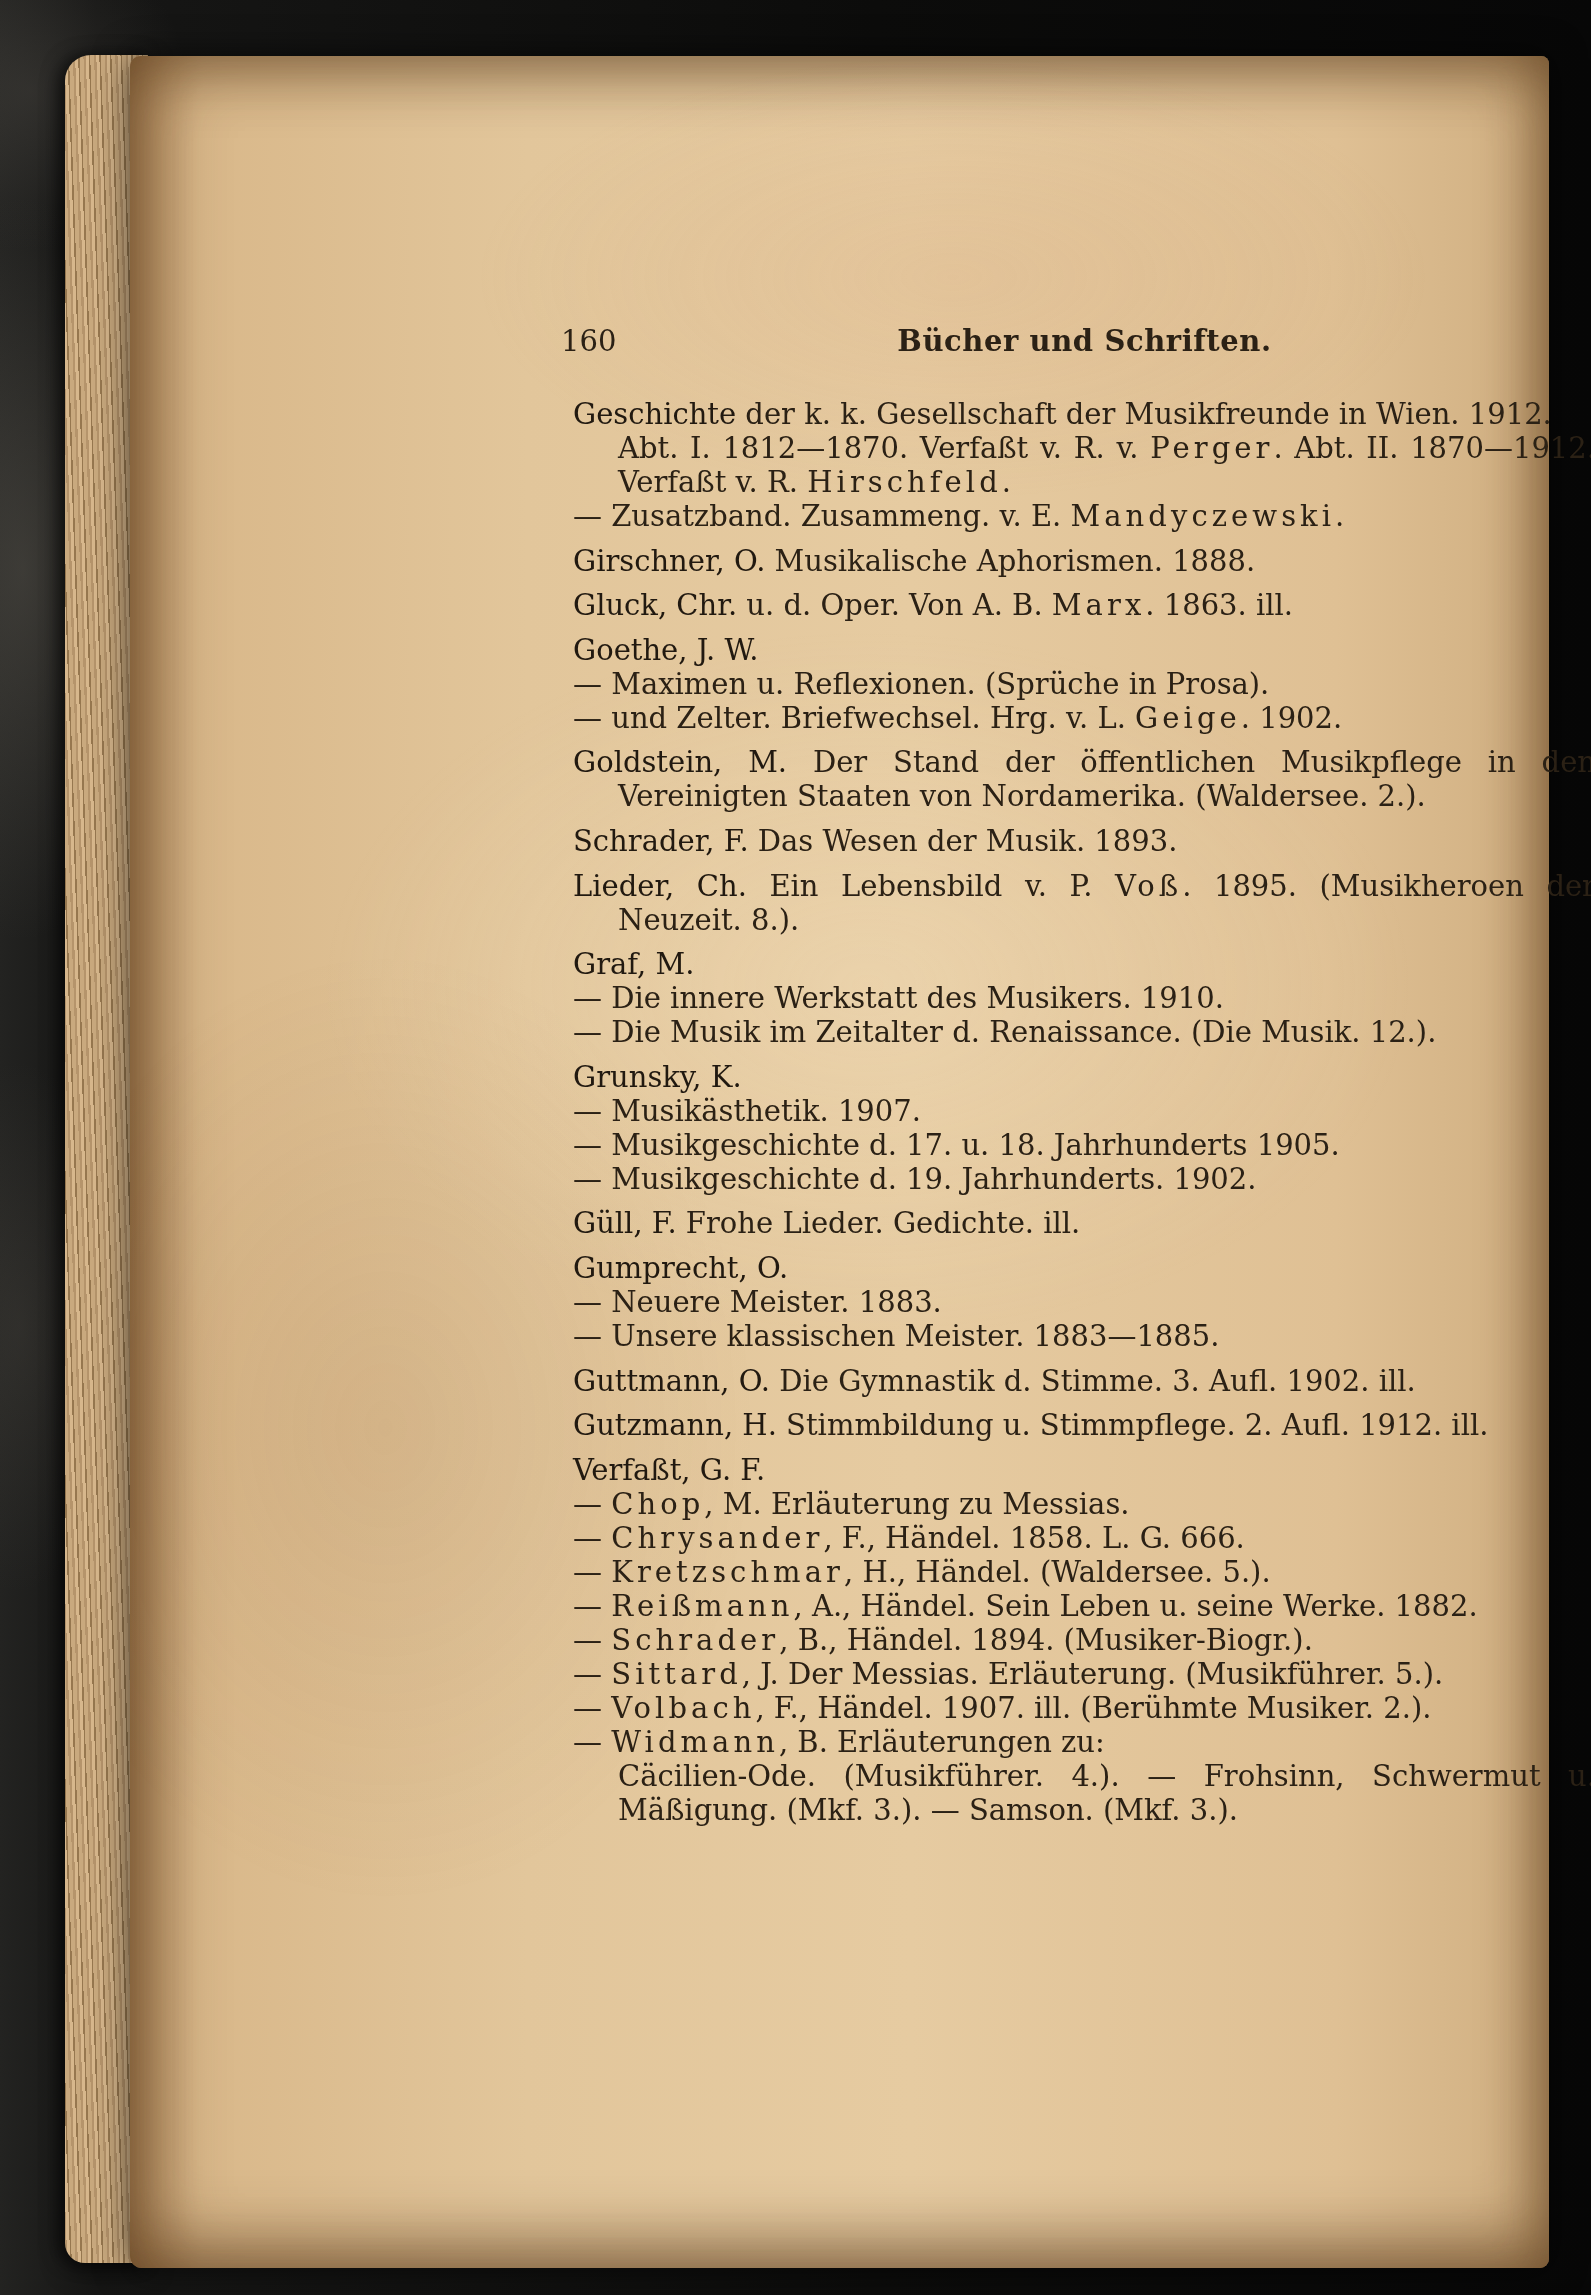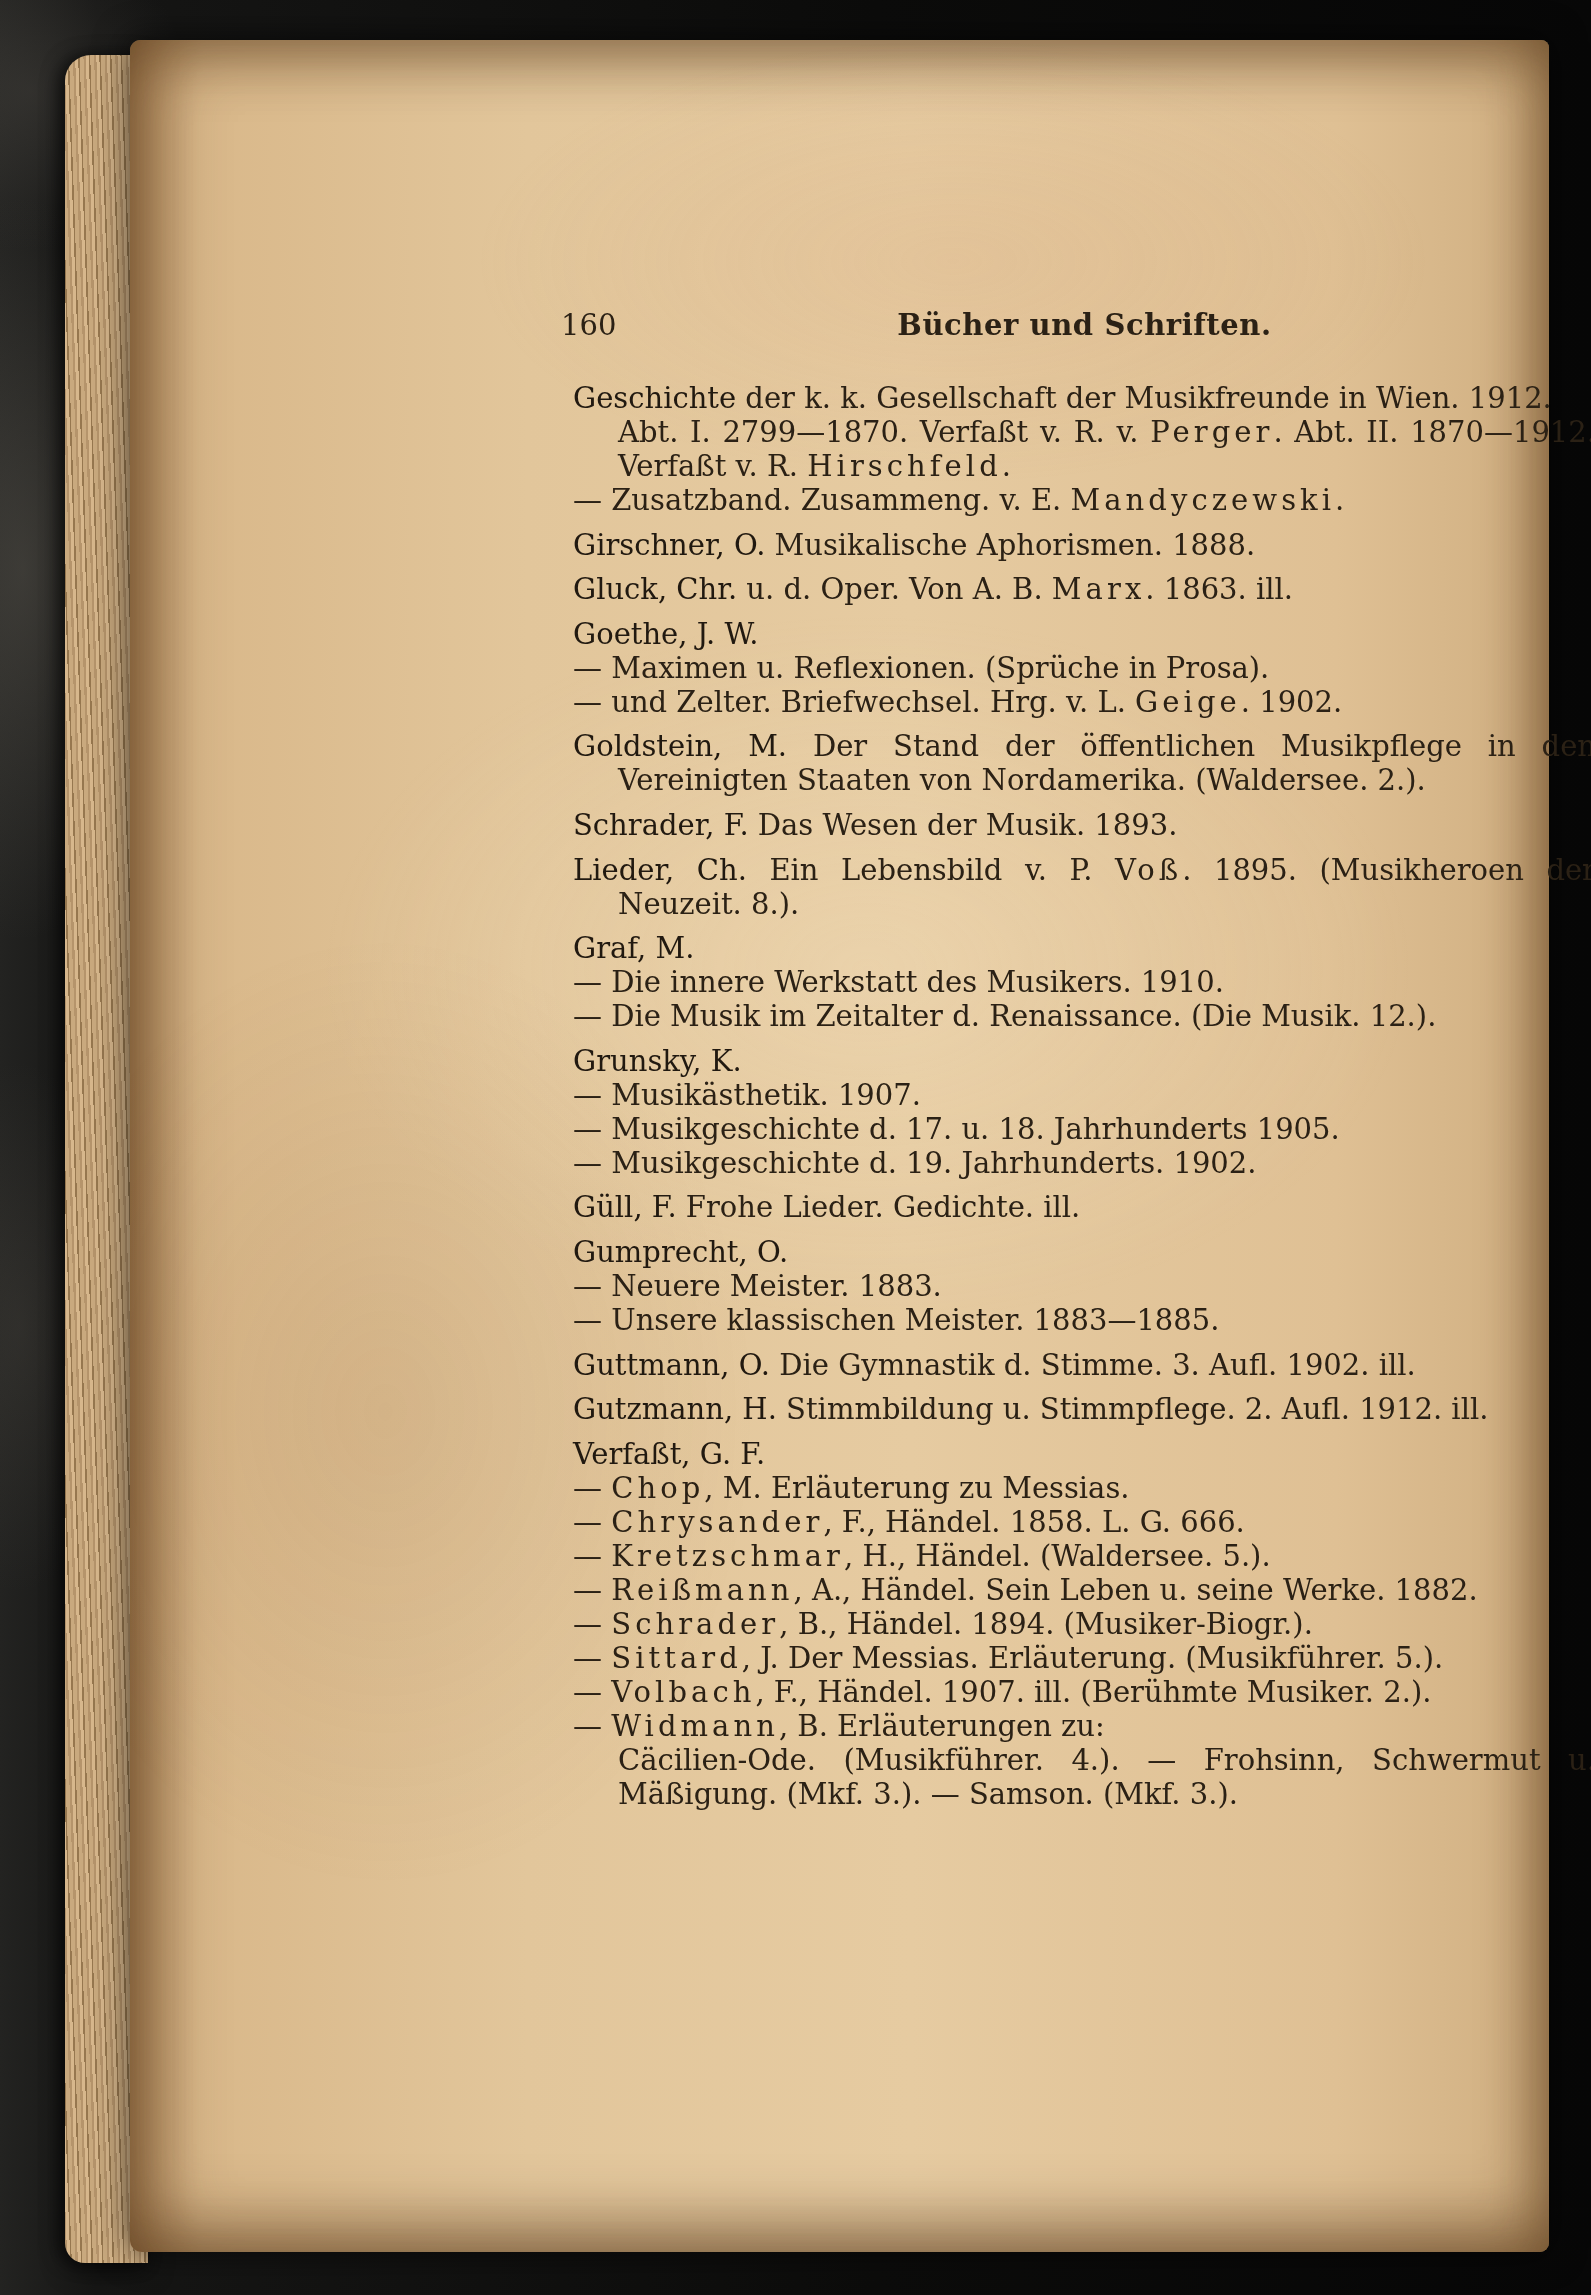--- a/index.html
+++ b/index.html
@@ -37,21 +37,21 @@
       #d7b78c 2.3px 5.3px,
       #96774f 5.3px 6.8px,
       #c9a97e 6.8px 10.6px
     );
     box-shadow: -6px 0 16.7px rgba(0,0,0,0.55), 0 7.6px 23px rgba(0,0,0,0.5);
   }
   
   .page {
     position: absolute;
     left: 130px;
-    top: 40px;
+    top: 56px;
     width: 1419px;
     height: 2212px;
     border-radius: 10.6px 7.6px 9px 12px;
     background: linear-gradient(
       90deg,
       var(--paper-edge, #c49e70) 0%,
       #d9b88a 5%,
       #e2c69b 28%,
       var(--paper-center, #e6cba1) 55%,
       #dfc094 85%,
@@ -135,21 +135,21 @@
   <div class="page-stack"></div>
   <div class="page">
 
     <div class="textblock">
       <div class="pagehead">
         <span class="pagenum">160</span>
         <span class="ptitle">Bücher und Schriften.</span>
       </div>
       <div class="entries">
           <p class="e gap"><span class="b">Geschichte</span><span class="n"> der k. k. Gesellschaft der Musikfreunde in Wien. 1912.</span></p>
-          <p class="s"><span class="n">Abt. I. 2799—1870. Verfaßt v. R. v. </span><span class="sp">Perger</span><span class="n">. Abt. II. 1870—1912. Verfaßt v. R. </span><span class="sp">Hirschfeld</span><span class="n">.</span></p>
+          <p class="s"><span class="n">Abt. I. 1812—1870. Verfaßt v. R. v. </span><span class="sp">Perger</span><span class="n">. Abt. II. 1870—1912. Verfaßt v. R. </span><span class="sp">Hirschfeld</span><span class="n">.</span></p>
           <p class="e"><span class="n">— Zusatzband. Zusammeng. v. E. </span><span class="sp">Mandyczewski</span><span class="n">.</span></p>
           <p class="e gap"><span class="b">Girschner, O.</span><span class="n"> Musikalische Aphorismen. 1888.</span></p>
           <p class="e gap"><span class="b">Gluck, Chr.</span><span class="n"> u. d. Oper. Von A. B. </span><span class="sp">Marx</span><span class="n">. 1863. ill.</span></p>
           <p class="e gap"><span class="b">Goethe, J. W.</span></p>
           <p class="e"><span class="n">— Maximen u. Reflexionen. (Sprüche in Prosa).</span></p>
           <p class="e"><span class="n">— und Zelter. Briefwechsel. Hrg. v. L. </span><span class="sp">Geige</span><span class="n">. 1902.</span></p>
           <p class="e gap"><span class="b">Goldstein, M.</span><span class="n"> Der Stand der öffentlichen Musikpflege in den Vereinigten Staaten von Nordamerika. (Walder­see. 2.).</span></p>
           <p class="e gap"><span class="b">Schrader, F.</span><span class="n"> Das Wesen der Musik. 1893.</span></p>
           <p class="e gap"><span class="b">Lieder, Ch.</span><span class="n"> Ein Lebensbild v. P. </span><span class="sp">Voß</span><span class="n">. 1895. (Musik­heroen der Neuzeit. 8.).</span></p>
           <p class="e gap"><span class="b">Graf, M.</span></p>

